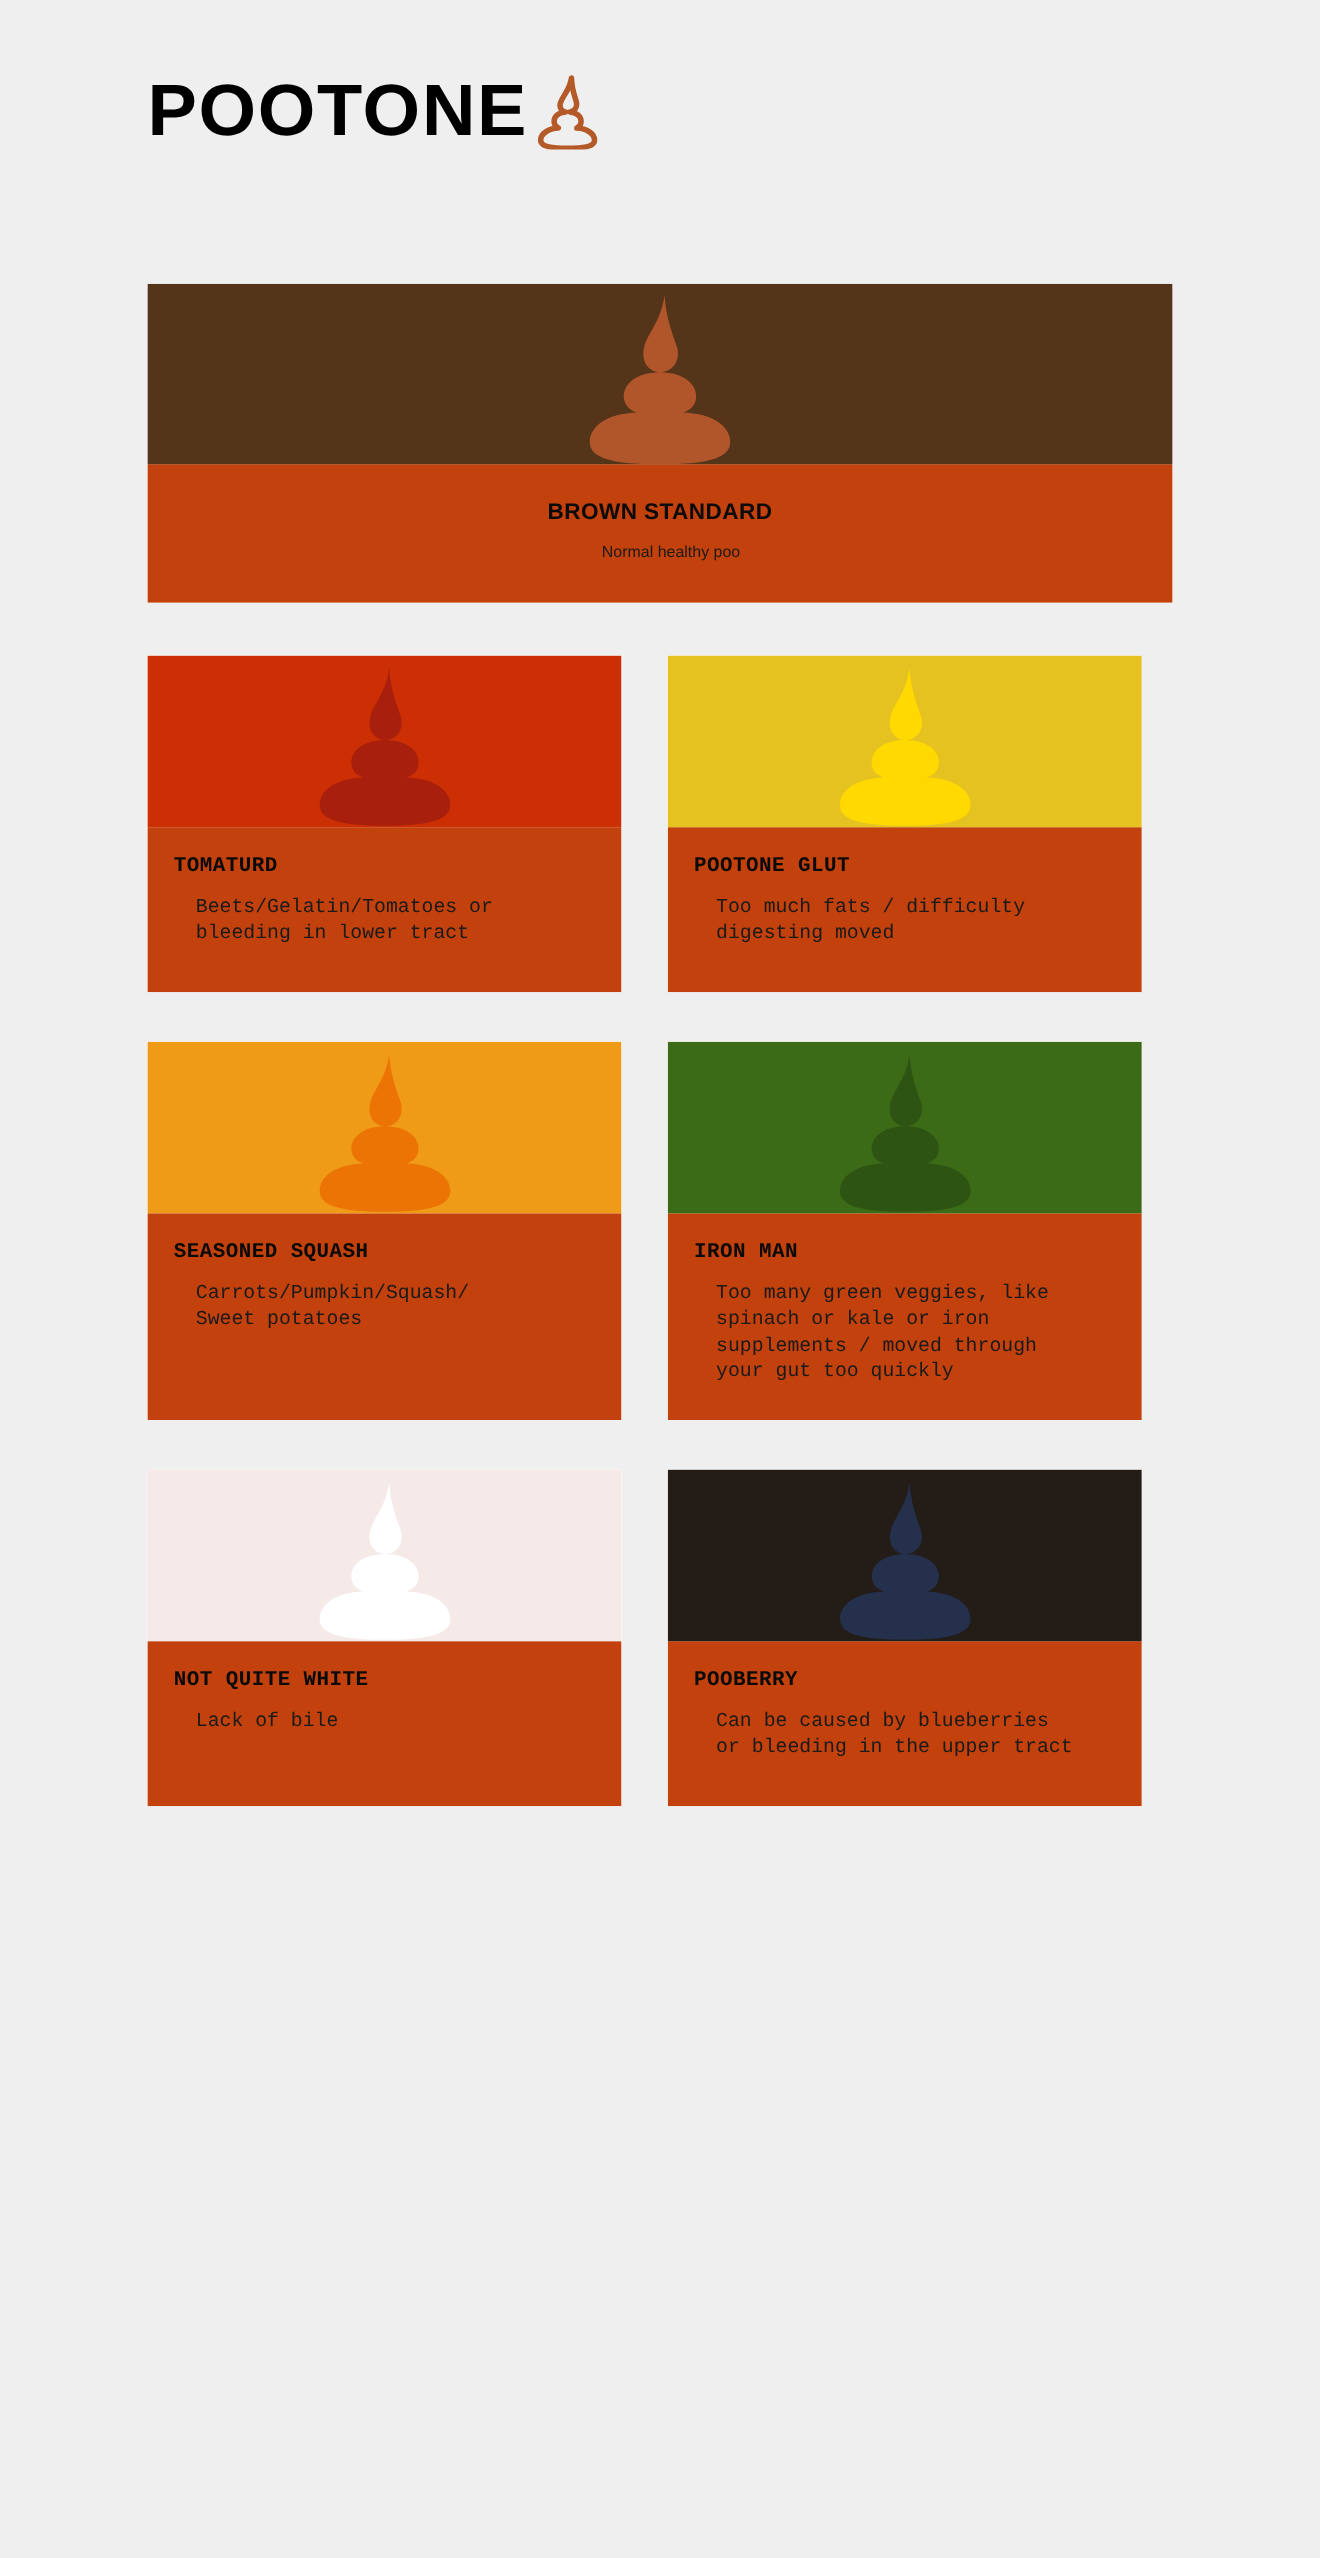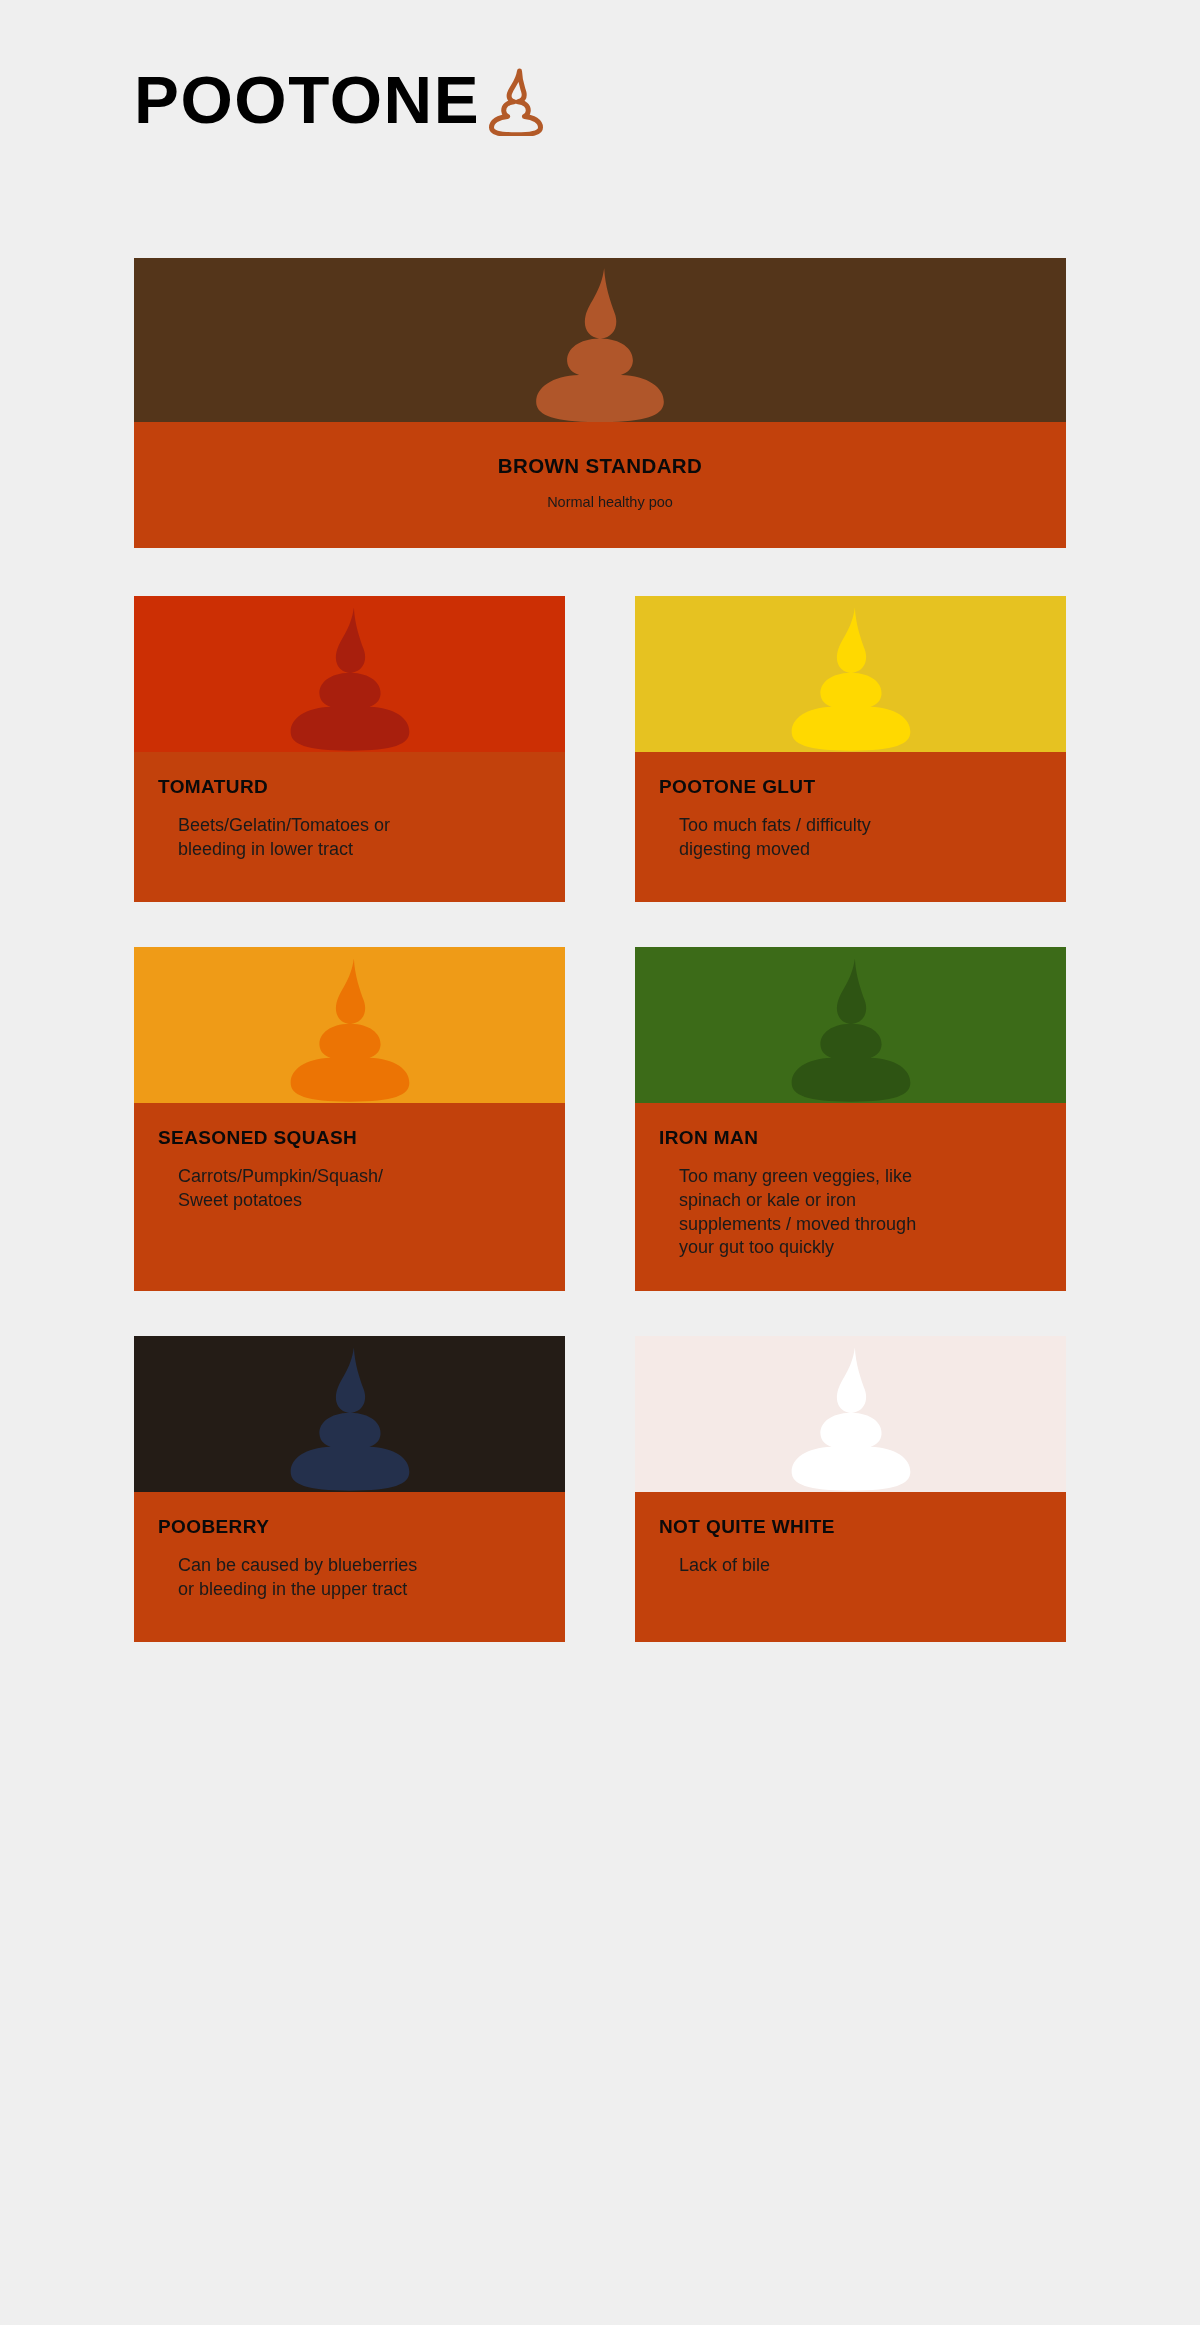--- a/index.html
+++ b/index.html
@@ -98,22 +98,23 @@
     height: 126px;
     text-align: center;
     padding-top: 32px;
   }
   .card-hero .name { font-size: 20.5px; }
   .card-hero .desc { font-size: 14.5px; margin-top: 16px; }
 
   
   .row {
     display: flex;
-    gap: 70px;
+    gap: 42px;
     margin-bottom: 45px;
+    font-family: Liberation Mono, monospace;
   }
   .row:last-child { margin-bottom: 0; }
   .col { width: 431px; }
 
   .card-sm .swatch { height: 156px; }
   .card-sm .swatch svg { width: 172px; height: 150px; bottom: -1px; }
   .card-sm .body {
     padding: 24px 24px 0 24px;
   }
   .card-sm .name { font-size: 19px; }
@@ -288,20 +289,45 @@
 supplements /  moved through
 your gut too quickly</div>
           </div>
         </div>
       </div>
     </div>
 
     <div class="row">
       <div class="col">
         <div class="card card-sm">
+          <div class="swatch" id="sw-6" style="background: rgb(245, 234, 231);">
+            <svg viewBox="0 0 200 172">
+              <path id="poop-6" d="M104.5 4
+                       C 101 30, 88 41, 84.5 55
+                       C 81 69, 88 79, 99 80
+                       C 77 80.5, 63.5 91.5, 64.5 105
+                       C 65.1 112.6, 70.5 117.6, 77.5 119.5
+                       C 48 120.5, 31 133, 31 148.5
+                       C 31 163, 49 170.5, 100 170.5
+                       C 151 170.5, 169 163, 169 148.5
+                       C 169 133, 152 120.5, 122.5 119.5
+                       C 129.5 117.6, 134.9 112.6, 135.5 105
+                       C 136.5 91.5, 123 80.5, 101 80
+                       C 114 79, 121 67, 116 53
+                       C 111.5 40.5, 105.5 24, 104.5 4 Z" fill="#ffffff"></path>
+            </svg>
+          </div>
+          <div class="body h-150b">
+            <div class="name">NOT QUITE WHITE</div>
+            <div class="desc">Lack of bile</div>
+          </div>
+        </div>
+      </div>
+      <div class="col">
+        <div class="card card-sm">
           <div class="swatch" id="sw-5" style="background: rgb(36, 28, 22);">
             <svg viewBox="0 0 200 172">
               <path id="poop-5" d="M104.5 4
                        C 101 30, 88 41, 84.5 55
                        C 81 69, 88 79, 99 80
                        C 77 80.5, 63.5 91.5, 64.5 105
                        C 65.1 112.6, 70.5 117.6, 77.5 119.5
                        C 48 120.5, 31 133, 31 148.5
                        C 31 163, 49 170.5, 100 170.5
                        C 151 170.5, 169 163, 169 148.5
@@ -312,41 +338,16 @@
                        C 111.5 40.5, 105.5 24, 104.5 4 Z" fill="#24304c"></path>
             </svg>
           </div>
           <div class="body h-150b">
             <div class="name">POOBERRY</div>
             <div class="desc">Can be caused by blueberries
 or bleeding in the upper tract</div>
           </div>
         </div>
       </div>
-      <div class="col">
-        <div class="card card-sm">
-          <div class="swatch" id="sw-6" style="background: rgb(245, 234, 231);">
-            <svg viewBox="0 0 200 172">
-              <path id="poop-6" d="M104.5 4
-                       C 101 30, 88 41, 84.5 55
-                       C 81 69, 88 79, 99 80
-                       C 77 80.5, 63.5 91.5, 64.5 105
-                       C 65.1 112.6, 70.5 117.6, 77.5 119.5
-                       C 48 120.5, 31 133, 31 148.5
-                       C 31 163, 49 170.5, 100 170.5
-                       C 151 170.5, 169 163, 169 148.5
-                       C 169 133, 152 120.5, 122.5 119.5
-                       C 129.5 117.6, 134.9 112.6, 135.5 105
-                       C 136.5 91.5, 123 80.5, 101 80
-                       C 114 79, 121 67, 116 53
-                       C 111.5 40.5, 105.5 24, 104.5 4 Z" fill="#ffffff"></path>
-            </svg>
-          </div>
-          <div class="body h-150b">
-            <div class="name">NOT QUITE WHITE</div>
-            <div class="desc">Lack of bile</div>
-          </div>
-        </div>
-      </div>
     </div>
 
   </div>
 </div>
 
 </body></html>

